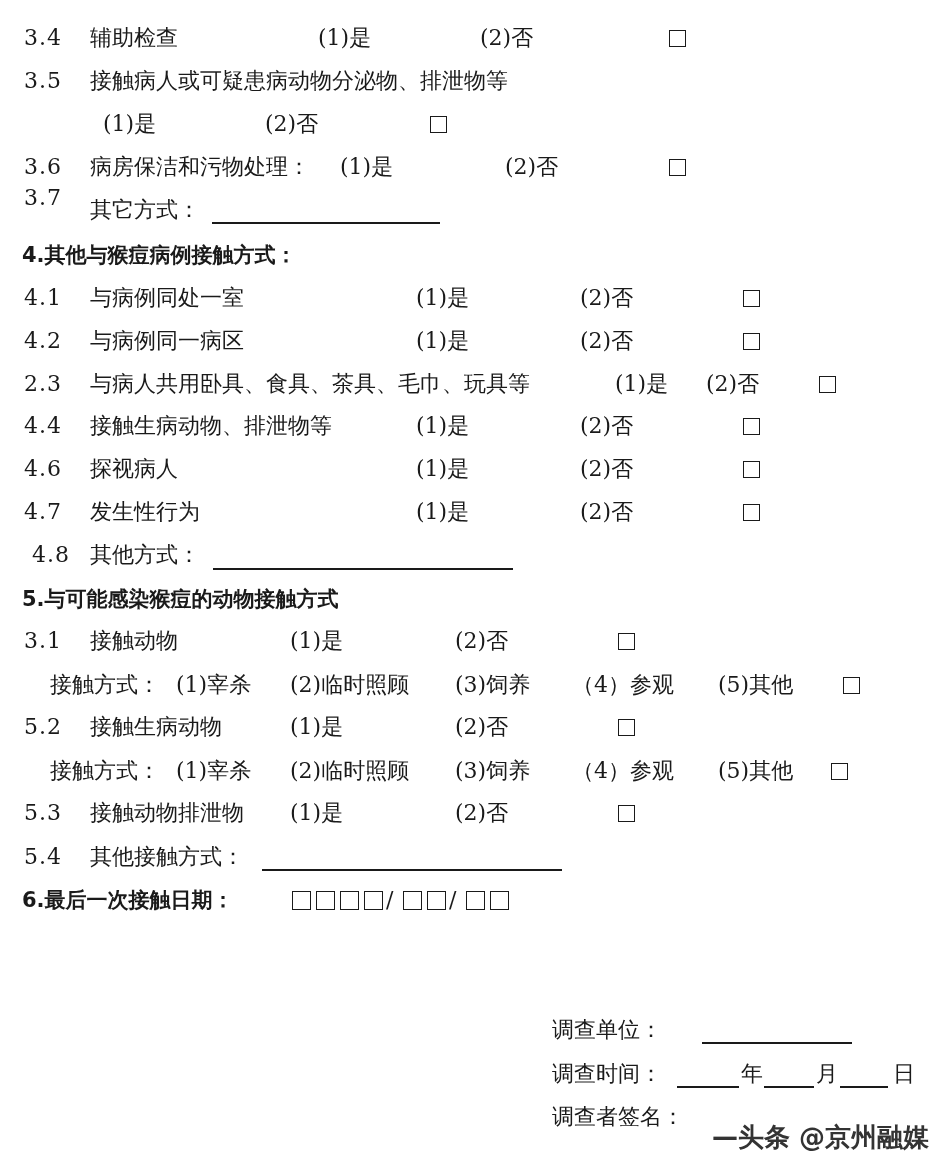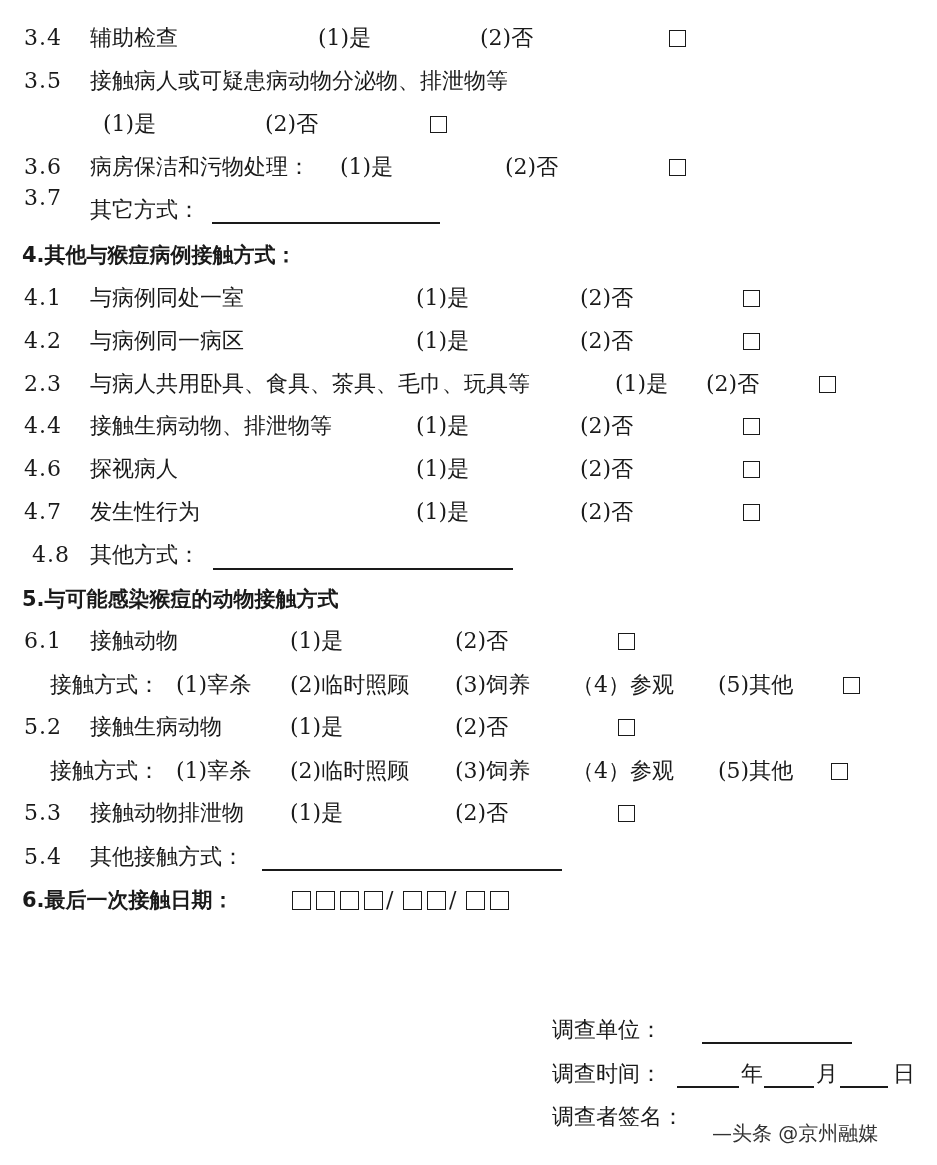--- a/index.html
+++ b/index.html
@@ -3,21 +3,21 @@
 <meta charset="utf-8">
 <style>
   html, body { margin:0; padding:0; background:#ffffff; }
   body { width:937px; height:1165px; position:relative; overflow:hidden;
          font-family: "DejaVu Serif", "Liberation Serif", serif; color:#1a1a1a; }
   .t { position:absolute; white-space:nowrap; font-size:22px; line-height:28px; }
   .num { letter-spacing:1px; }
   .bold { font-weight:bold; font-family:"DejaVu Sans","Liberation Sans",sans-serif; font-size:21px; }
   .box { position:absolute; width:17px; height:17px; border:1.6px solid #1a1a1a; background:#fff; box-sizing:border-box; }
   .line { position:absolute; height:0; border-top:2px solid #1a1a1a; }
-  .wm { position:absolute; font-family:"DejaVu Sans","Liberation Sans",sans-serif; font-size:20px; color:#333; white-space:nowrap; }
+  .wm { position:absolute; font-family:"DejaVu Sans","Liberation Sans",sans-serif; font-size:26px; color:#333; white-space:nowrap;font-weight:bold; }
 </style>
 </head>
 <body>
 
 <span class="t num" style="left:24px;top:24px">3.4</span>
 <span class="t" style="left:90px;top:24px">辅助检查</span>
 <span class="t" style="left:318px;top:24px">(1)是</span>
 <span class="t" style="left:480px;top:24px">(2)否</span>
 <div class="box" style="left:669px;top:30px"></div>
 
@@ -74,21 +74,21 @@
 <span class="t" style="left:416px;top:498px">(1)是</span>
 <span class="t" style="left:580px;top:498px">(2)否</span>
 <div class="box" style="left:743px;top:504px"></div>
 
 <span class="t num" style="left:32px;top:541px">4.8</span>
 <span class="t" style="left:90px;top:541px">其他方式：</span>
 <div class="line" style="left:213px;top:568px;width:300px"></div>
 
 <span class="t bold" style="left:22px;top:585px">5.与可能感染猴痘的动物接触方式</span>
 
-<span class="t num" style="left:24px;top:627px">6.1</span>
+<span class="t num" style="left:24px;top:627px">3.1</span>
 <span class="t" style="left:90px;top:627px">接触动物</span>
 <span class="t" style="left:290px;top:627px">(1)是</span>
 <span class="t" style="left:455px;top:627px">(2)否</span>
 <div class="box" style="left:618px;top:633px"></div>
 
 <span class="t" style="left:50px;top:671px">接触方式：</span>
 <span class="t" style="left:176px;top:671px">(1)宰杀</span>
 <span class="t" style="left:290px;top:671px">(2)临时照顾</span>
 <span class="t" style="left:455px;top:671px">(3)饲养</span>
 <span class="t" style="left:572px;top:671px">（4）参观</span>

